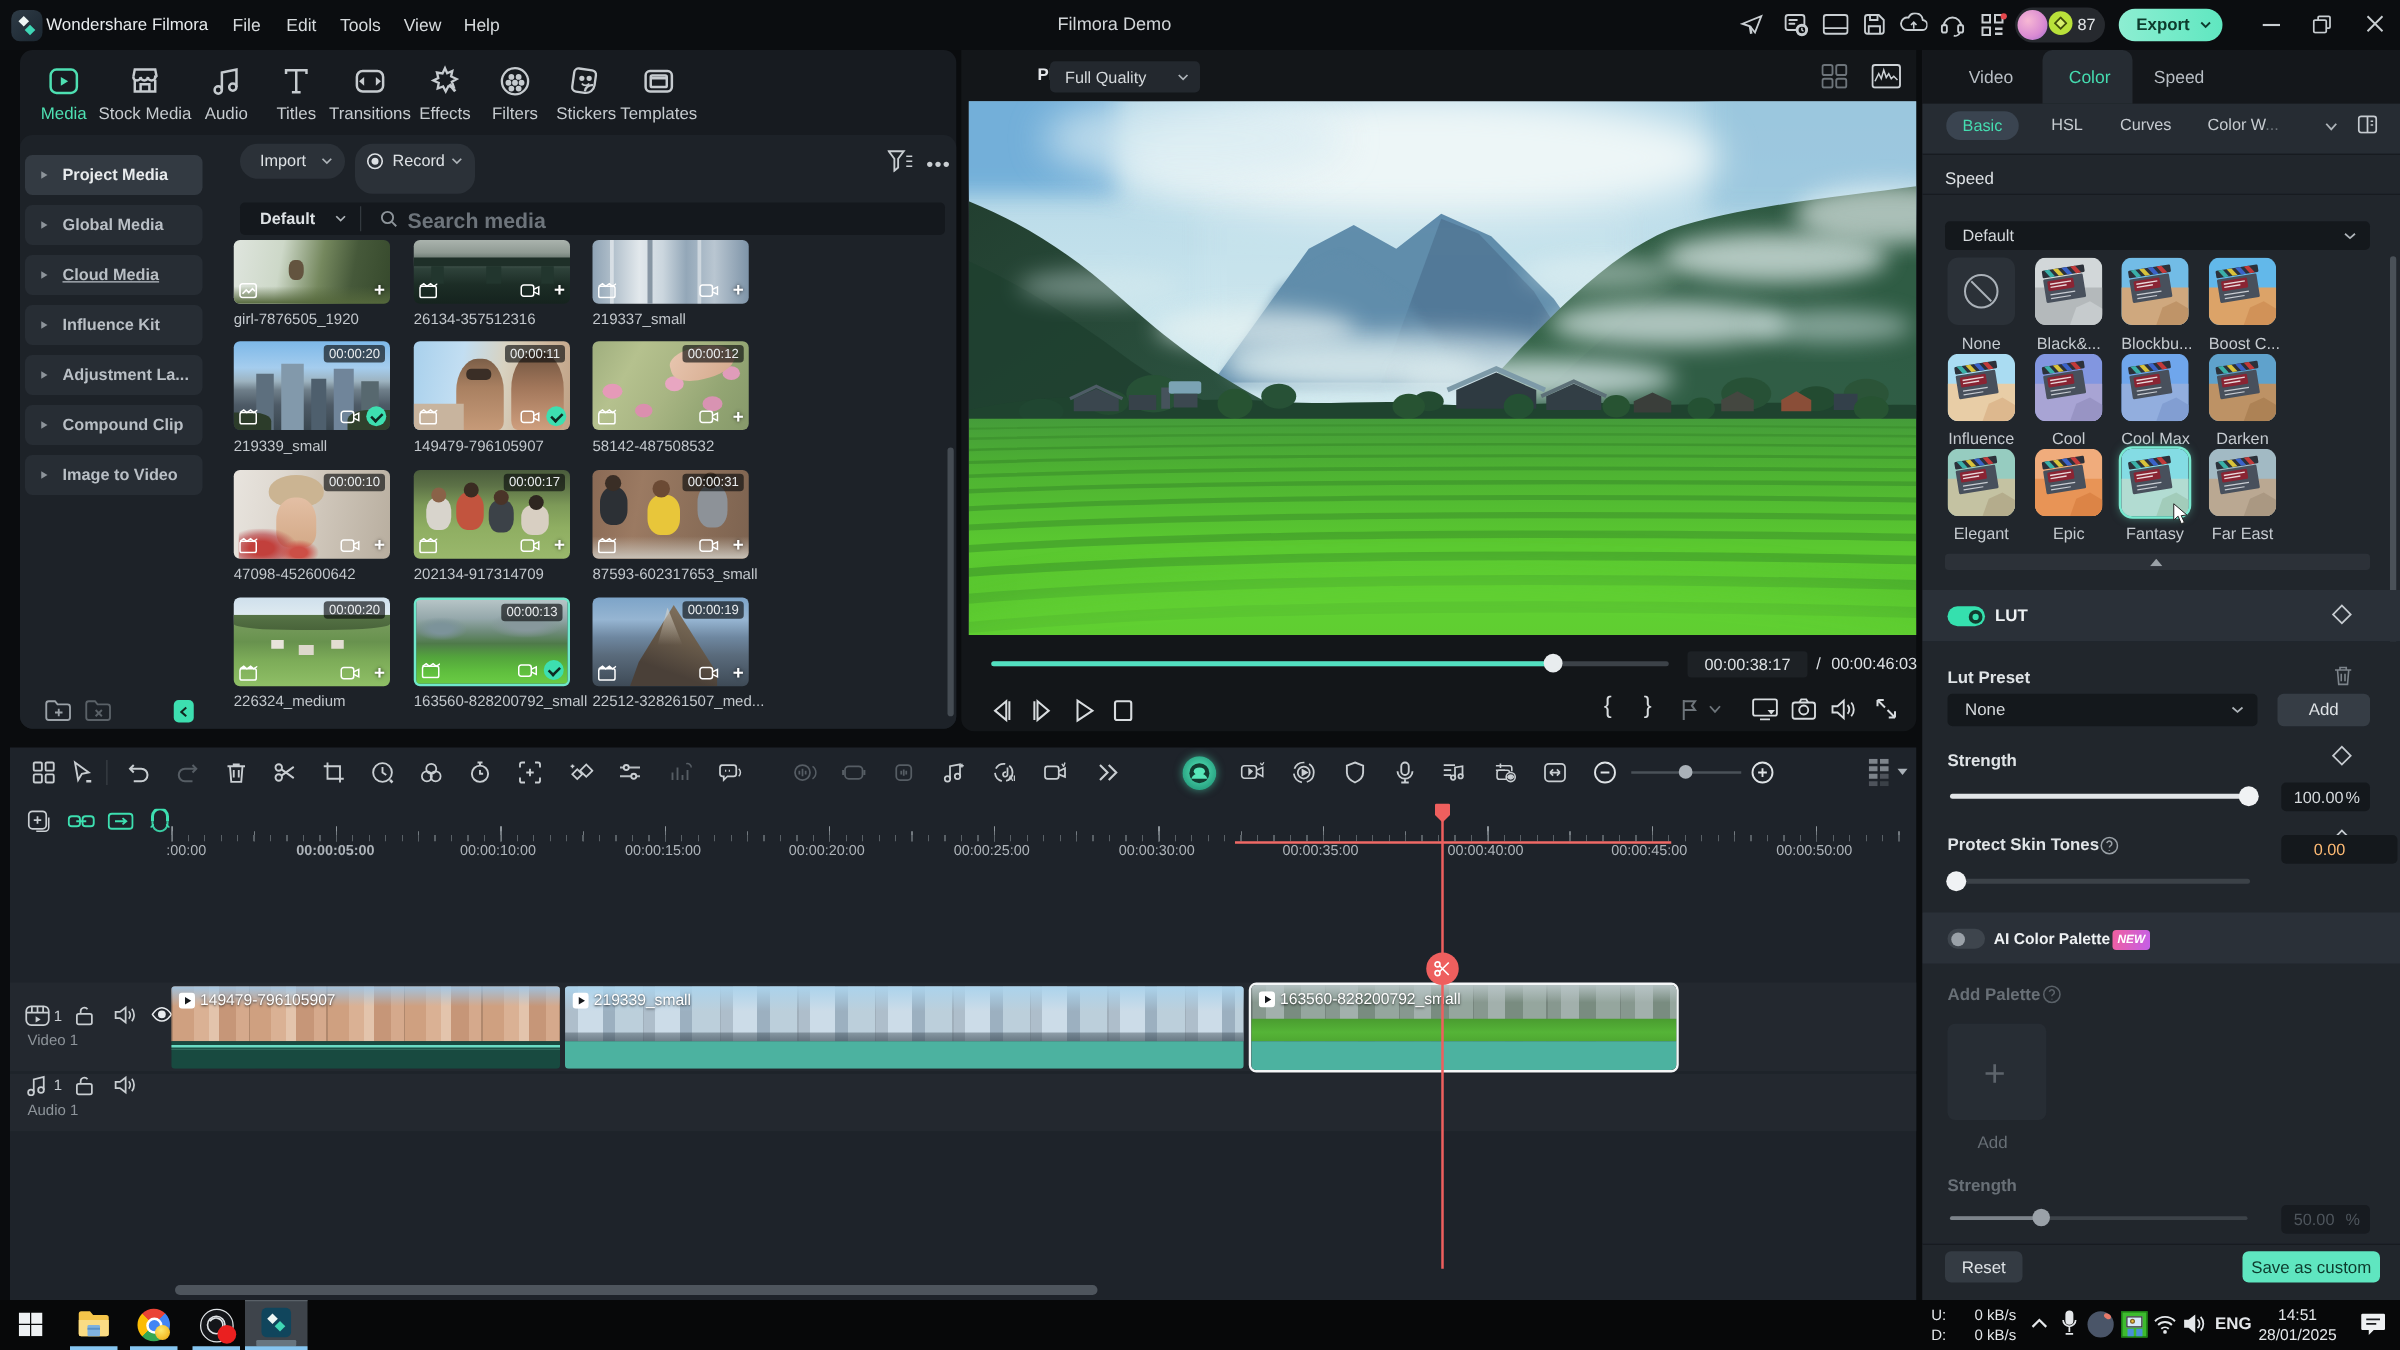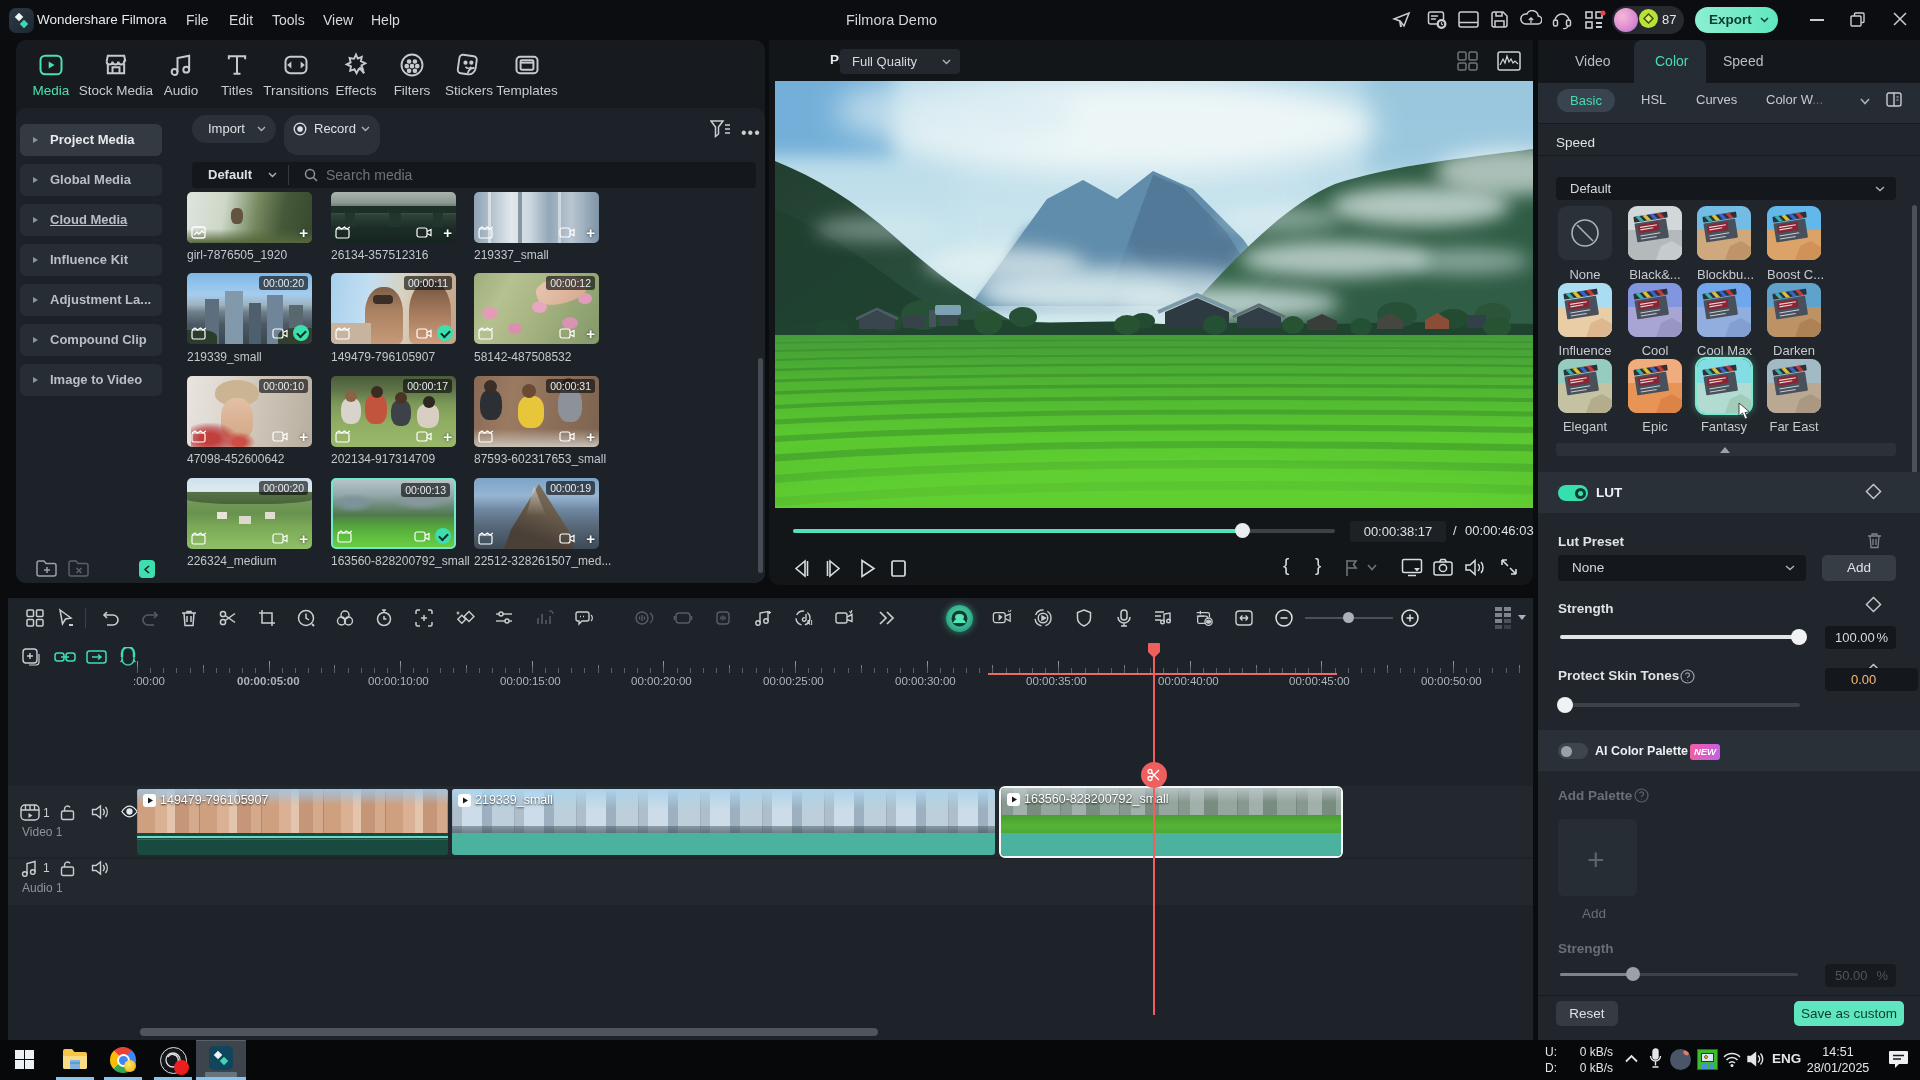--- a/index.html
+++ b/index.html
@@ -225,21 +225,21 @@
       <div class="abs" style="left:176px;top:54px;width:564px;height:26px;border-radius:4px;background:#14181d;">
         <div class="abs" style="left:16px;top:5px;color:#dde1e4;font-size:13px;font-weight:bold;">Default</div>
         <svg class="abs" style="left:76px;top:10px;" width="9" height="6" viewBox="0 0 9 6" fill="none" stroke="#aeb4b9" stroke-width="1.4">
             <path d="M1 1 L4.5 4.5 L8 1"></path>
           </svg>
         <div class="abs" style="left:96px;top:3px;width:1px;height:20px;background:#33393f;"></div>
         <svg class="abs" style="left:112px;top:6px;" width="14" height="14" viewBox="0 0 14 14" fill="none" stroke="#8d949a" stroke-width="1.5">
             <circle cx="6" cy="6" r="4.5"></circle>
             <path d="M9.5 9.5 L13 13"></path>
           </svg>
-        <div class="abs" style="left:134px;top:5px;color:#6d747b;font-size:14px;">Search media</div>
+        <div class="abs" style="left:134px;top:5px;color:#6d747b;font-size:17px;font-weight:bold;">Search media</div>
       </div>
       <div id="mediagrid">
 
         <div class="thumb" style="left:171px;top:84px;height:51px;background:linear-gradient(100deg,#dfe5de 0%,#cdd8c8 30%,#75885e 55%,#46593a 75%,#36492c 100%);">
           <div class="abs" style="left:44px;top:16px;width:12px;height:16px;border-radius:40%;background:#63543f;"></div>
           <div class="abs" style="left:0;bottom:0;width:125px;height:14px;background:linear-gradient(180deg,transparent,#55683c);"></div>
           <svg class="bl-ic" viewBox="0 0 15 13" fill="none" stroke="#fff" stroke-width="1.3">
               <rect x="1" y="1" width="13" height="11" rx="2"></rect>
               <path d="M3 9 l3-3 2 2 3-3 2 2"></path>
             </svg>

